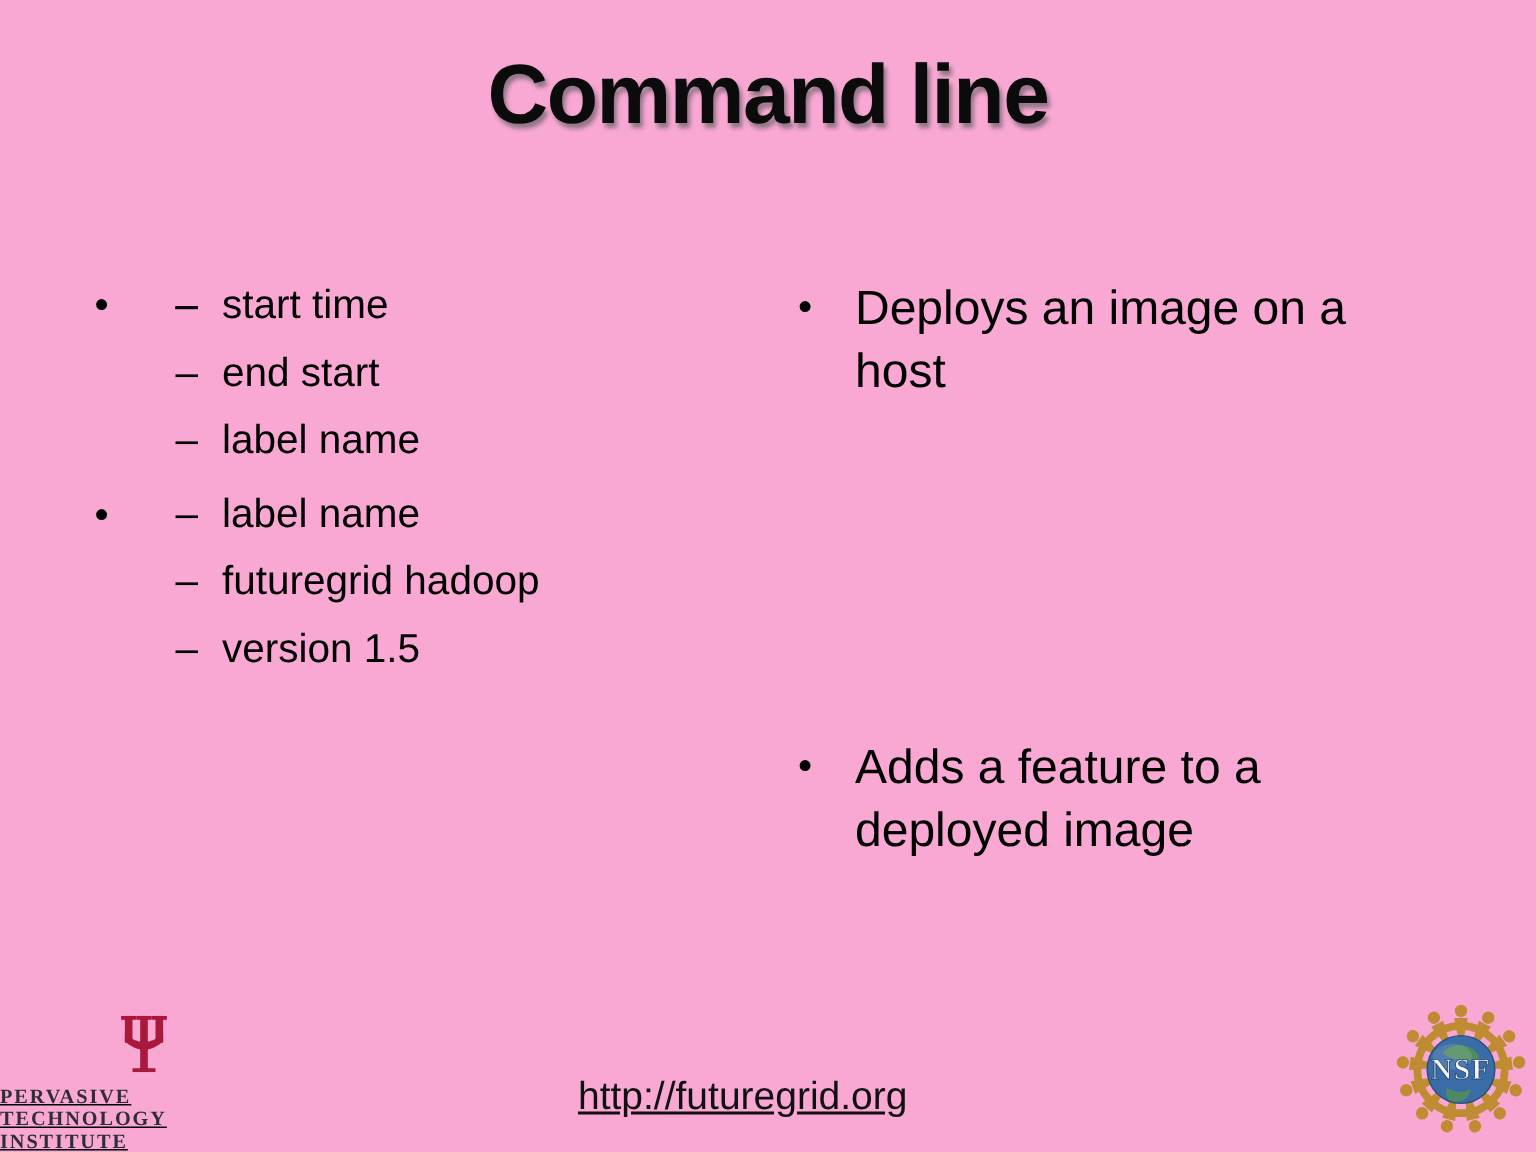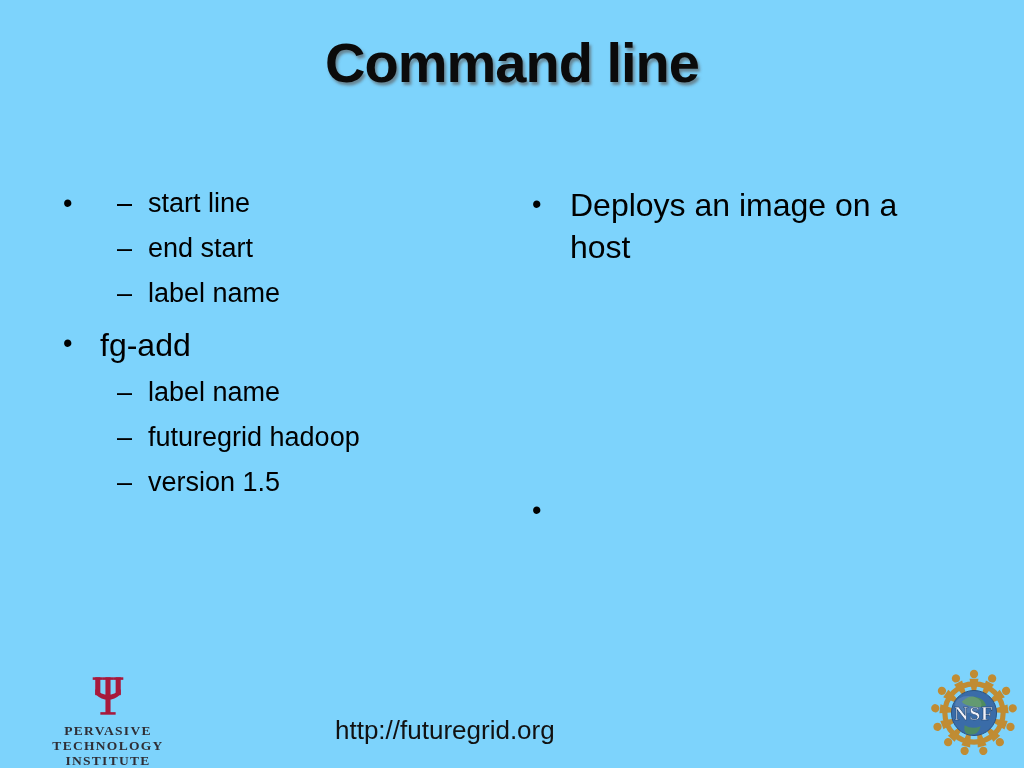--- a/index.html
+++ b/index.html
@@ -1,17 +1,17 @@
 <!DOCTYPE html>
 <html><head>
 <meta charset="utf-8">
 <style>
   html,body{margin:0;padding:0;background:#e9e9e9;}
   .slide{
-    position:relative;width:1024px;height:768px;background:#7dd3fc;
+    position:relative;width:1024px;height:768px;background:#f9a8d4;
     overflow:hidden;font-family:"Liberation Sans",sans-serif;color:#000;
   }
   
   .title{
     position:absolute;top:30px;left:0;width:100%;margin:0;
     text-align:center;font-size:56px;font-weight:700;letter-spacing:-1px;
     color:#0b0b0b;text-shadow:2px 3px 3px rgba(90,90,90,0.65);
   }
   
   .left-col{position:absolute;left:60px;top:181px;width:450px;}
@@ -22,30 +22,30 @@
   .li2 .dash{position:absolute;left:57px;top:0;}
   
   .right-item{
     position:absolute;left:530px;width:406px;padding-left:40px;
     font-size:32px;line-height:42px;box-sizing:border-box;
   }
   .right-item .bullet{position:absolute;left:2px;top:-1px;font-size:27px;line-height:42px;}
   .ri-1{top:184px;}
   .ri-2{top:490px;}
   
-  .iu-logo{position:absolute;left:12px;top:674px;width:192px;text-align:center;}
+  .iu-logo{position:absolute;left:0;top:674px;width:192px;text-align:left;text-decoration:underline;}
   .iu-logo svg{display:block;margin:0 auto;}
   .pti-line{
     font-family:"Liberation Serif",serif;font-weight:700;color:#2f2e35;
     font-size:13.5px;letter-spacing:1.3px;line-height:15px;
   }
   .pti-line.first{margin-top:5px;}
   .footer-url{
-    position:absolute;left:335px;top:715px;width:270px;text-align:left;
-    font-size:26px;color:#111;
+    position:absolute;left:335px;top:715px;width:270px;text-align:right;
+    font-size:26px;color:#111;text-decoration:underline;
   }
   .nsf-logo{position:absolute;left:927px;top:661px;width:94px;height:104px;}
 </style>
 </head>
 <body>
 
 <div class="slide">
 
   <h1 class="title">Command line</h1>
 
@@ -54,33 +54,32 @@
       <span class="bullet">•</span>
     </div>
     <div class="li2">
       <span class="dash">–</span>
     </div>
     <div class="li2">
       <span class="dash">–</span>
     </div>
     <div class="li2">
       <span class="dash">–</span>
-      <span>start line</span>
+      <span>start time</span>
     </div>
     <div class="li2">
       <span class="dash">–</span>
       <span>end start</span>
     </div>
     <div class="li2">
       <span class="dash">–</span>
       <span>label name</span>
     </div>
     <div class="li1 second">
       <span class="bullet">•</span>
-      <span>fg-add</span>
     </div>
     <div class="li2">
       <span class="dash">–</span>
       <span>label name</span>
     </div>
     <div class="li2">
       <span class="dash">–</span>
       <span>futuregrid hadoop</span>
     </div>
     <div class="li2">
@@ -88,20 +87,21 @@
       <span>version 1.5</span>
     </div>
   </div>
 
   <div class="right-item ri-1">
     <span class="bullet">•</span>
     <span>Deploys an image on a host</span>
   </div>
   <div class="right-item ri-2">
     <span class="bullet">•</span>
+    <span>Adds a feature to a deployed image</span>
   </div>
 
   <div class="iu-logo">
     <svg width="34" height="44" viewBox="0 0 40 48">
       <g fill="#a8193c">
         <rect x="2" y="2" width="12" height="3"></rect>
         <rect x="5" y="2" width="6" height="21"></rect>
         <rect x="26" y="2" width="12" height="3"></rect>
         <rect x="29" y="2" width="6" height="21"></rect>
         <path d="M5 22 Q20 35 35 22 L35 16 Q20 29 5 16 Z"></path>

